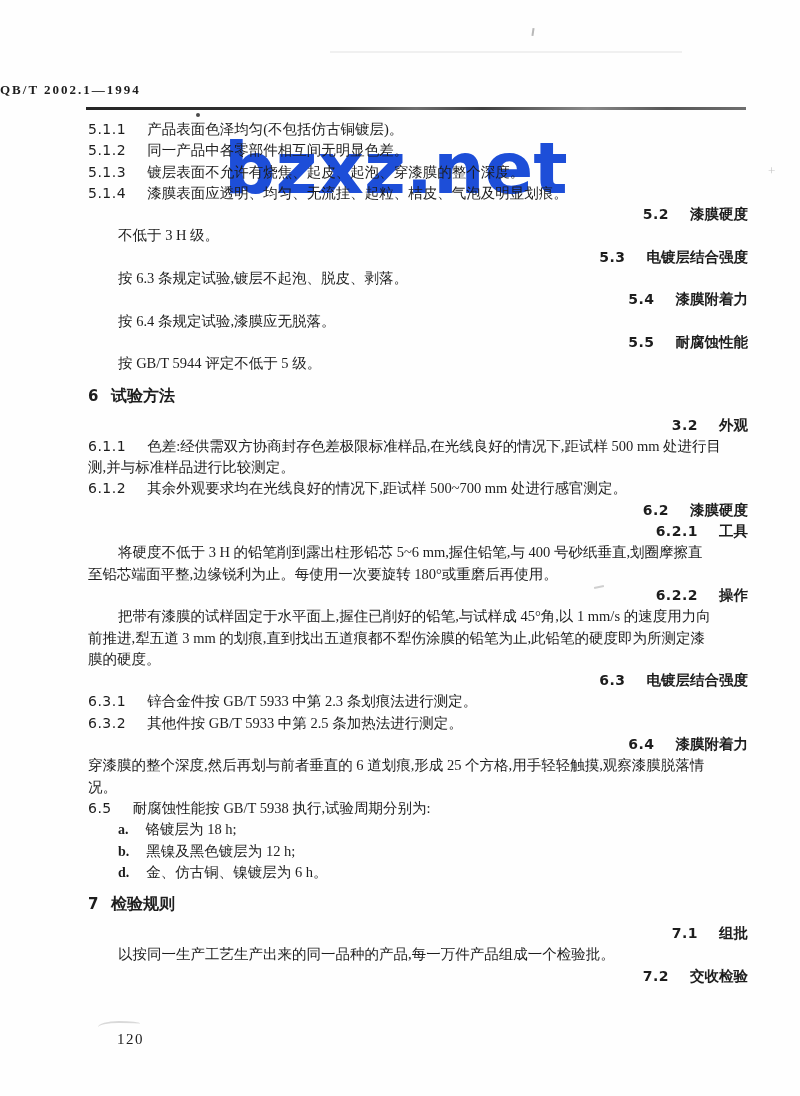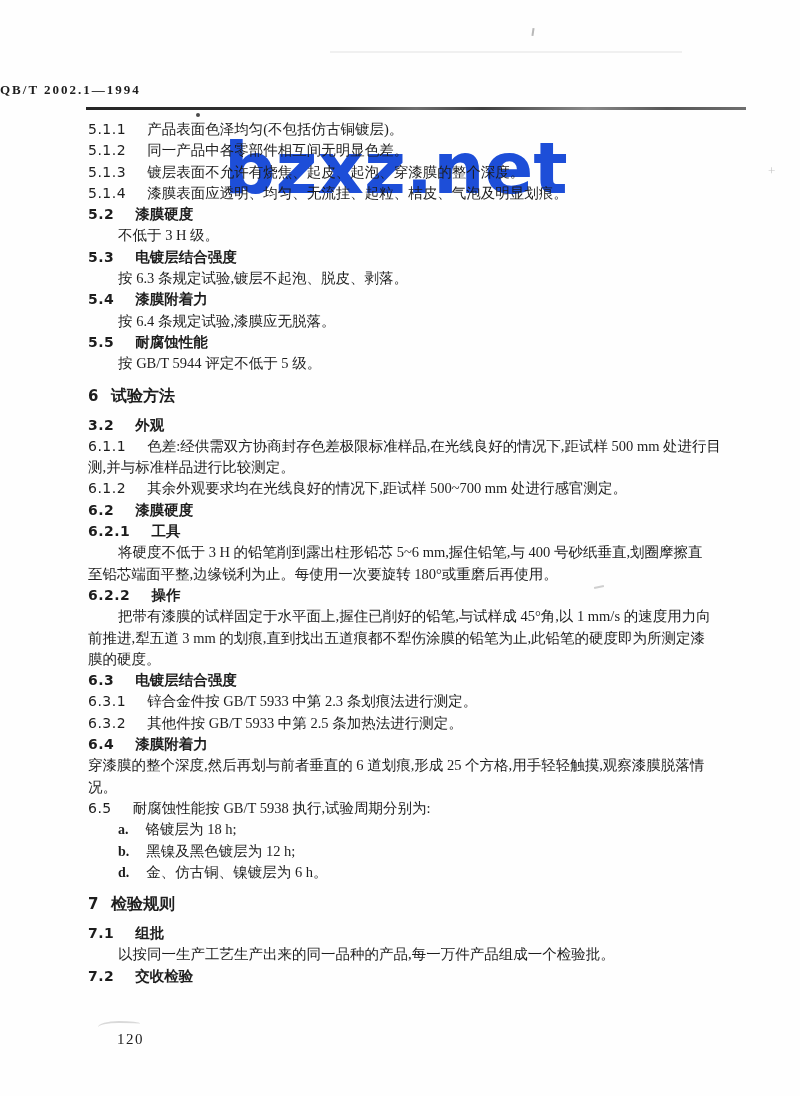--- a/index.html
+++ b/index.html
@@ -30,21 +30,21 @@
   }
   .doc { position:absolute; top:119px; left:88px; right:52px; z-index:1; }
   .doc-line {
     font-size:14.5px; line-height:21.3px; height:21.3px;
     white-space:nowrap;
   }
   .num {
     display:inline-block; margin-right:21px; letter-spacing:0.5px;
     font-family:"DejaVu Sans","Liberation Sans",sans-serif; font-size:14px;
   }
-  .clause-title { font-weight:600; }
+  .clause-title { font-weight:600;text-align:right; }
   .indent { padding-left:30px; }
   .cont { }
   .chapter {
     font-weight:bold; font-size:16px; line-height:24px; height:24px;
     margin:9px 0 7px;
     font-family:"DejaVu Sans","Liberation Sans",sans-serif;
   }
   .chapter .num { margin-right:12px; font-size:15px; font-weight:bold; }
   .list { padding-left:30px; }
   .list .num {

